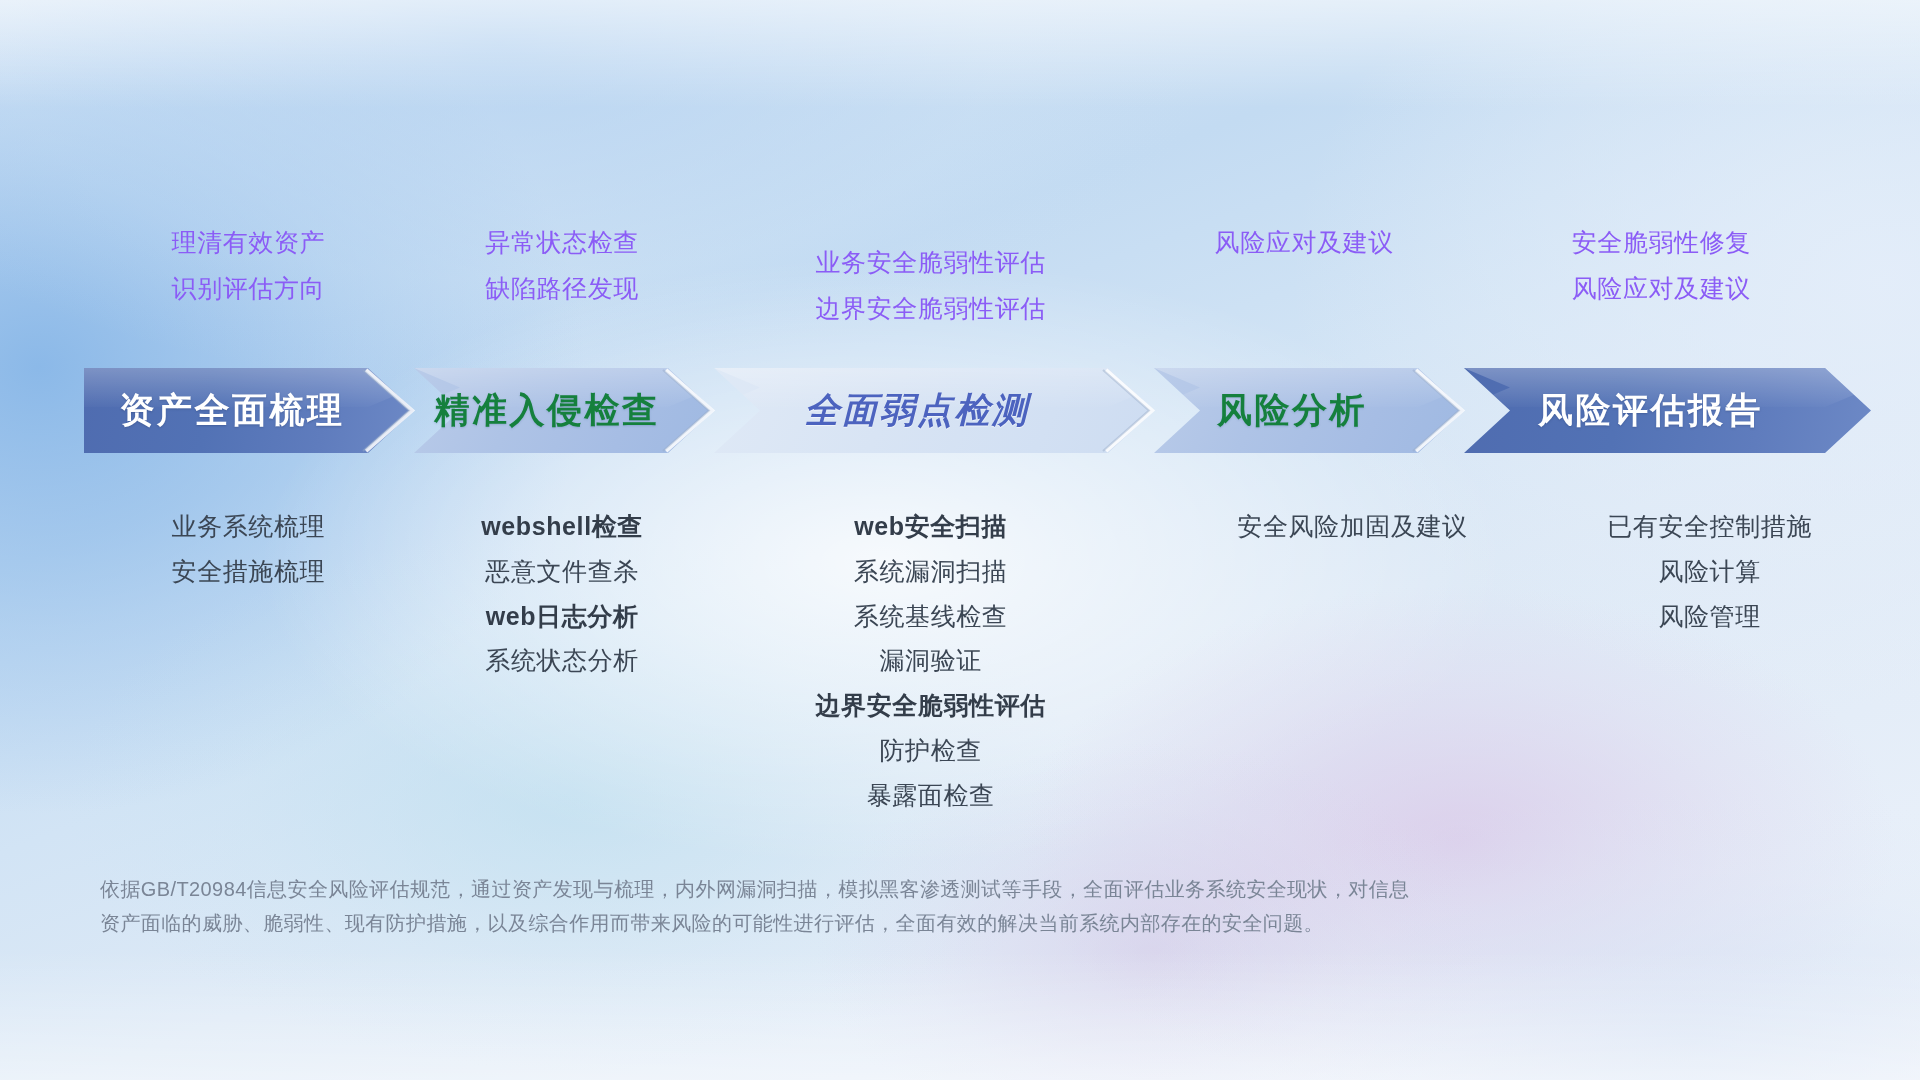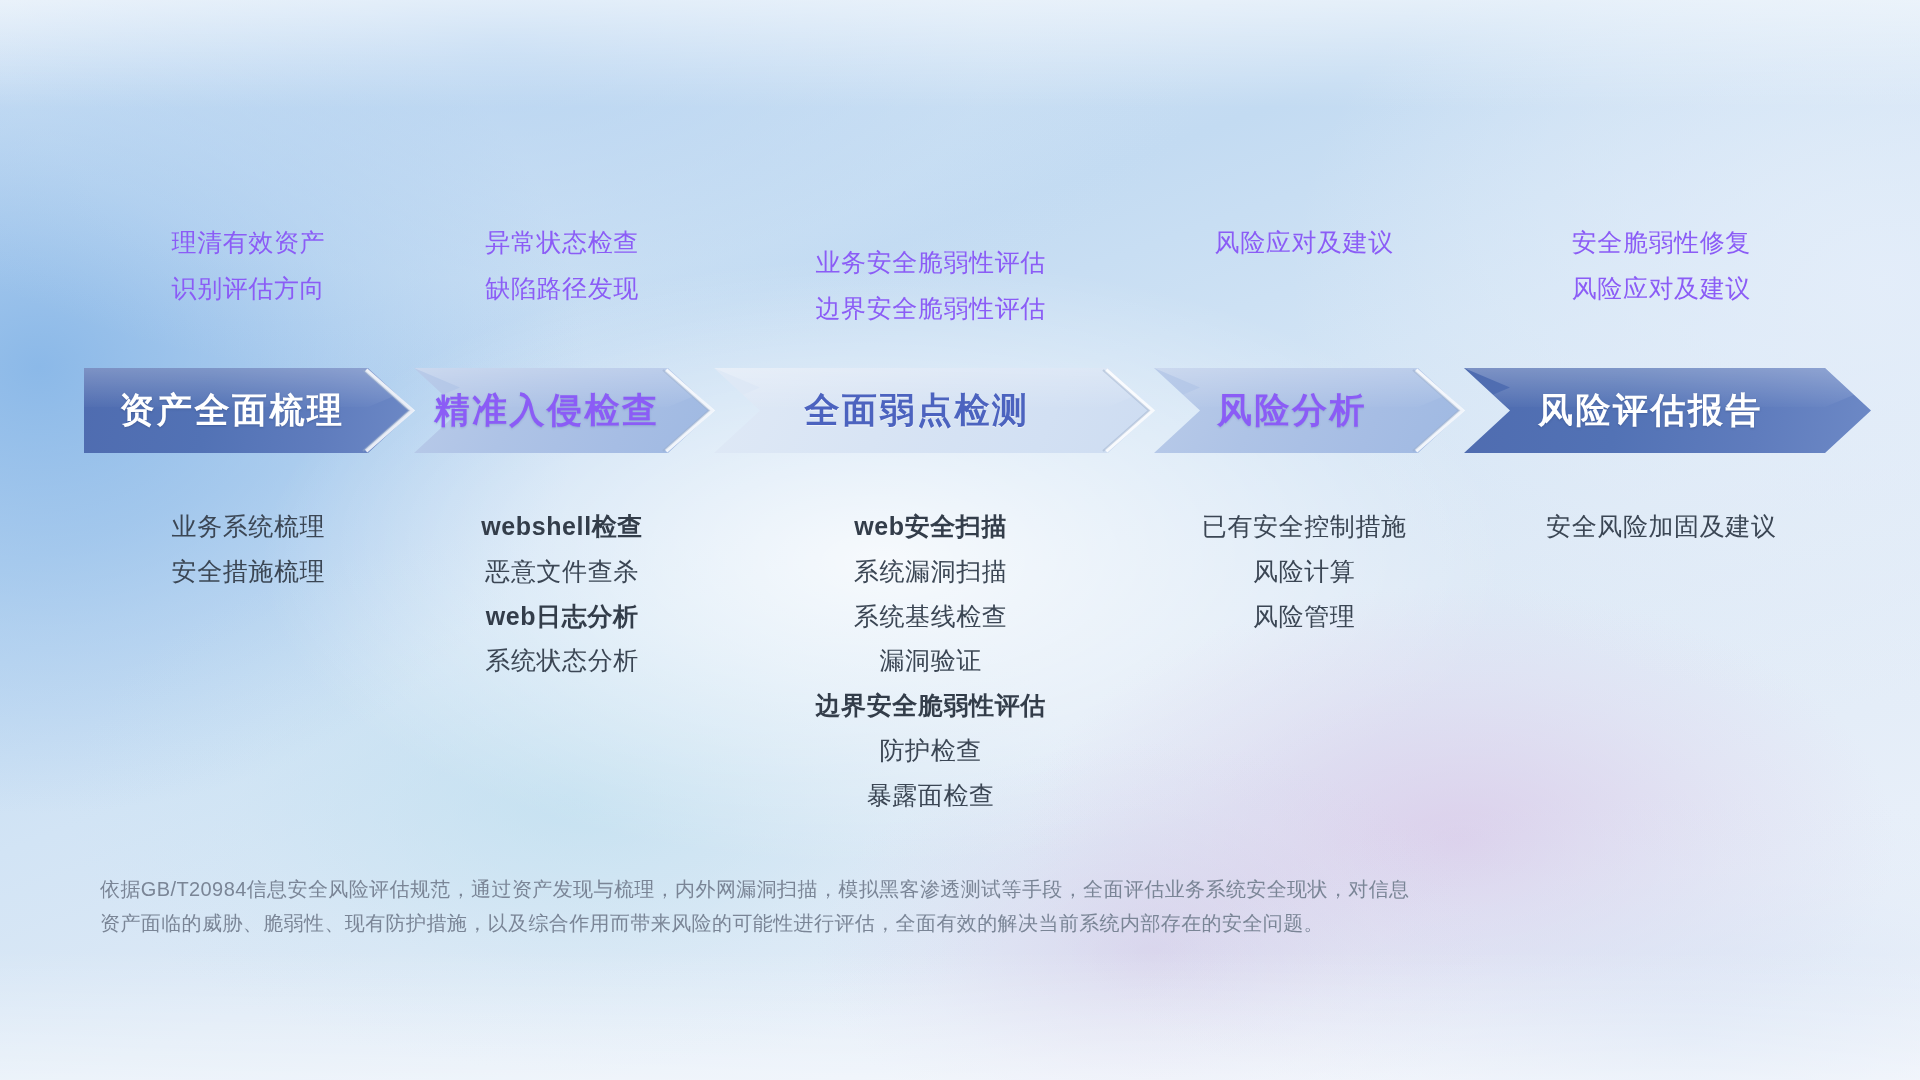--- a/index.html
+++ b/index.html
@@ -145,21 +145,21 @@
   .chev-dark .chev-label {
     color: #ffffff;
     text-shadow: 0 1px 2px rgba(40,60,110,0.35);
   }
 
   
   .chev-mid1 .chev-shape {
     background: linear-gradient(115deg, #b9cbe9 0%, #aec3e6 35%, #a6bde4 70%, #9fb9e2 100%);
   }
   .chev-mid1 .chev-label {
-    color: #8b5cf6;
+    color: #15803d;
     text-shadow: 0 1px 2px rgba(90,115,170,0.30);
   }
 
   
   .chev-pale .chev-shape {
     background: linear-gradient(115deg, #dfe9f6 0%, #d8e4f4 40%, #d2e0f3 75%, #cddcf1 100%);
   }
   .chev-pale .chev-label {
     color: #4c63bf;
     text-shadow: 0 1px 1px rgba(255,255,255,0.6);
@@ -275,21 +275,21 @@
             <div class="chev-gloss"></div>
           </div>
           <div class="chev-label">资产全面梳理</div>
         </div>
         <div class="chev chev-mid chev-mid1" style="left: 330px; width: 300px;">
           <div class="chev-shape">
             <div class="chev-gloss"></div>
           </div>
           <div class="chev-label">精准入侵检查</div>
         </div>
-        <div class="chev chev-mid chev-pale" style="left: 630px; width: 440px;">
+        <div class="chev chev-mid chev-pale" style="left: 630px; width: 440px; font-style: italic;">
           <div class="chev-shape">
             <div class="chev-gloss"></div>
           </div>
           <div class="chev-label">全面弱点检测</div>
         </div>
         <div class="chev chev-mid chev-mid1" style="left: 1070px; width: 310px;">
           <div class="chev-shape">
             <div class="chev-gloss"></div>
           </div>
           <div class="chev-label">风险分析</div>
@@ -339,28 +339,28 @@
         </div>
         <div class="col-bot" style="width: 440px;">
           <div class="bot-item em">web安全扫描</div>
           <div class="bot-item">系统漏洞扫描</div>
           <div class="bot-item">系统基线检查</div>
           <div class="bot-item">漏洞验证</div>
           <div class="bot-item em">边界安全脆弱性评估</div>
           <div class="bot-item">防护检查</div>
           <div class="bot-item">暴露面检查</div>
         </div>
+        <div class="col-bot" style="width: 407px;">
+          <div class="bot-item">安全风险加固及建议</div>
+        </div>
         <div class="col-bot" style="width: 310px;">
           <div class="bot-item">已有安全控制措施</div>
           <div class="bot-item">风险计算</div>
           <div class="bot-item">风险管理</div>
         </div>
-        <div class="col-bot" style="width: 407px;">
-          <div class="bot-item">安全风险加固及建议</div>
-        </div>
       </div>
 
     <div class="footer">
       <p>依据GB/T20984信息安全风险评估规范，通过资产发现与梳理，内外网漏洞扫描，模拟黑客渗透测试等手段，全面评估业务系统安全现状，对信息</p>
       <p>资产面临的威胁、脆弱性、现有防护措施，以及综合作用而带来风险的可能性进行评估，全面有效的解决当前系统内部存在的安全问题。</p>
     </div>
 
   </div>
 </div>
 

